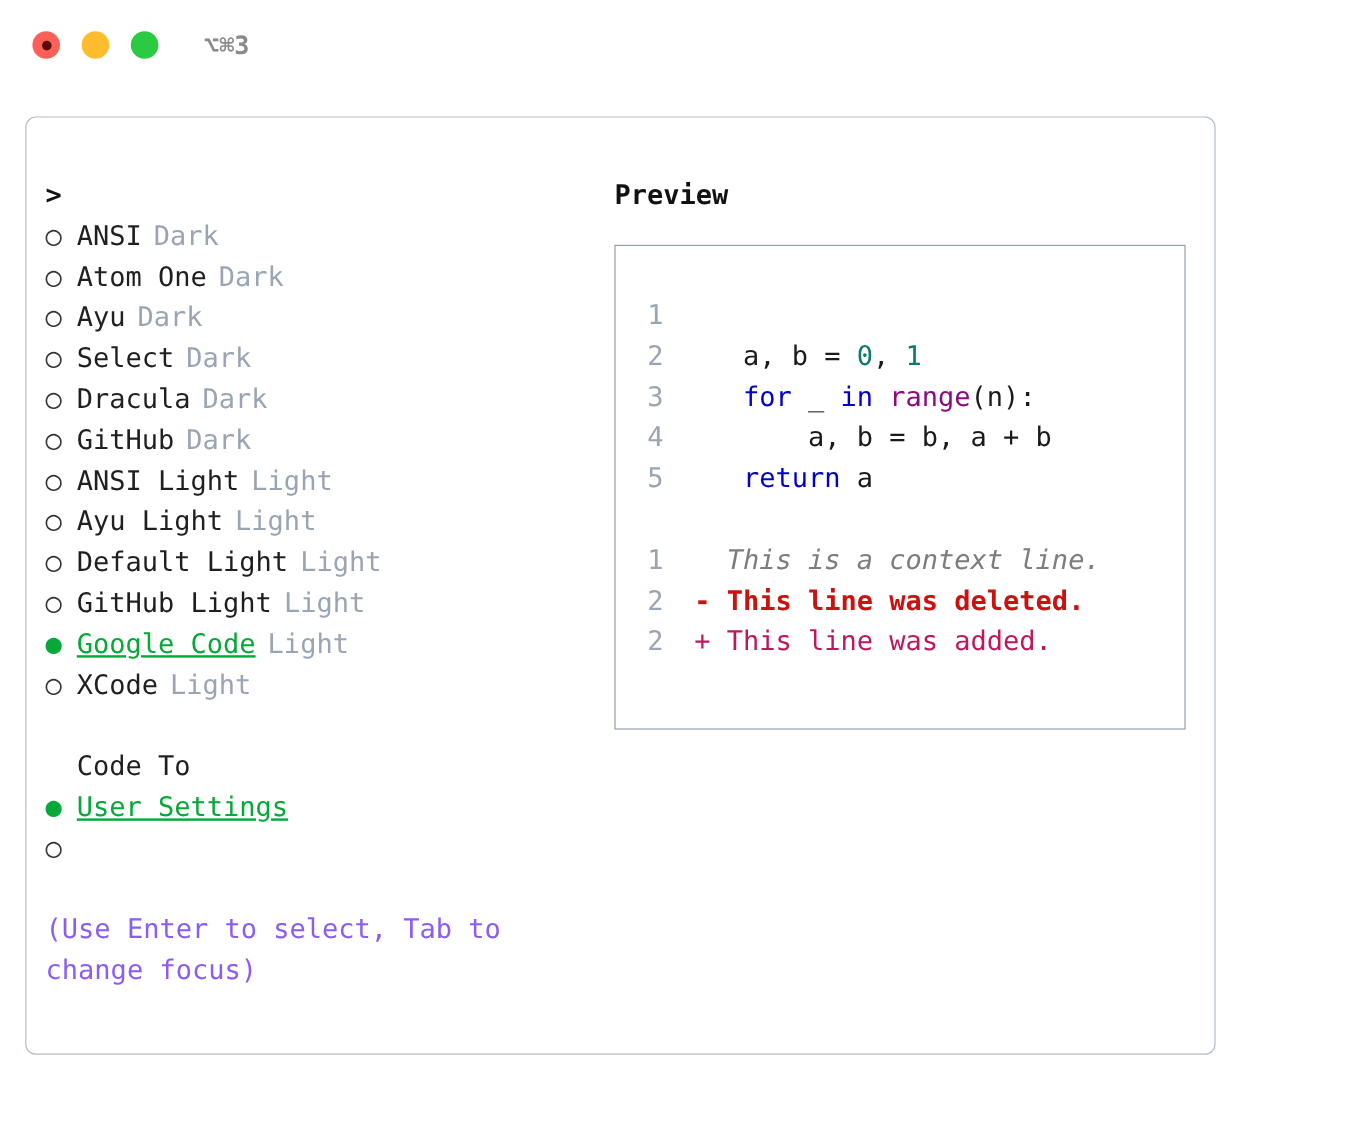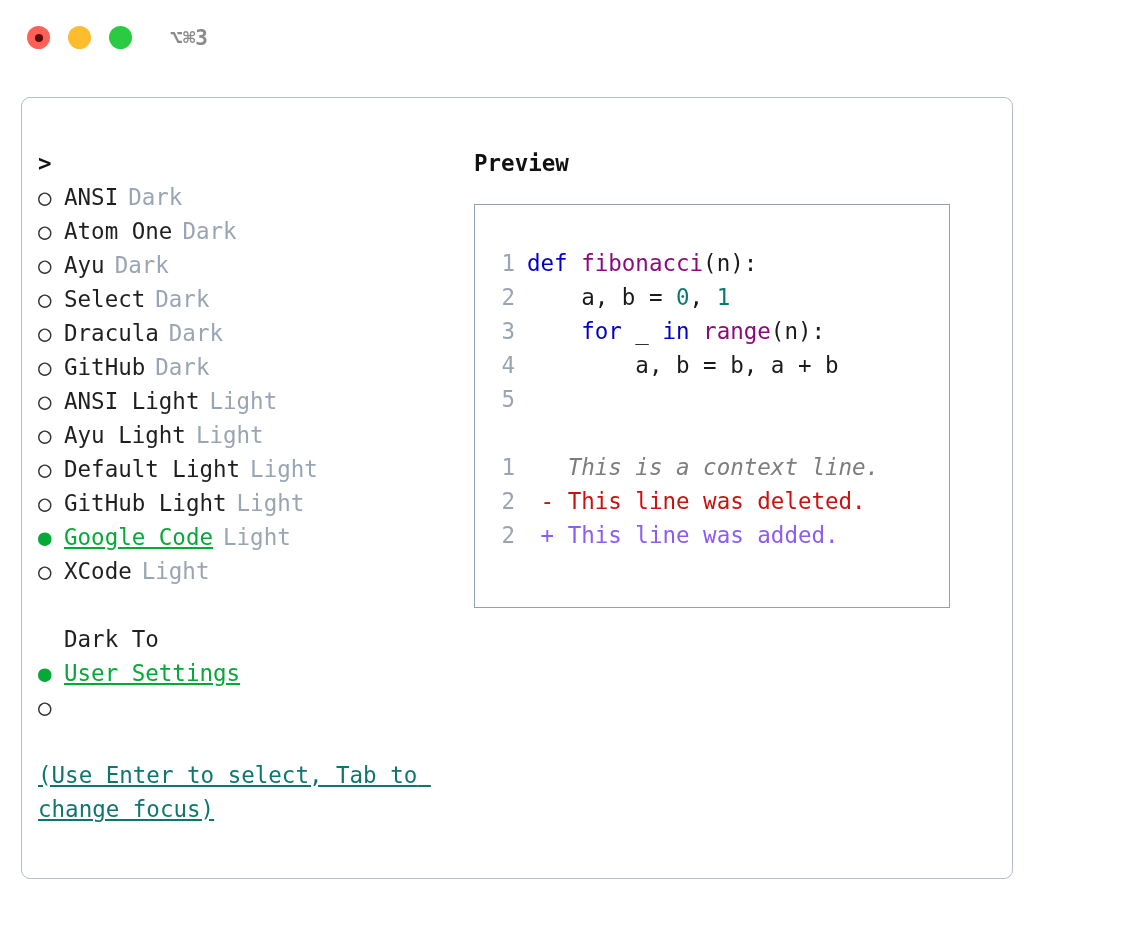--- a/index.html
+++ b/index.html
@@ -112,30 +112,29 @@
   .label-selected { color: #06a838; text-decoration: underline; }
   .badge {
     color: #9aa5b4;
     margin-left: 10px;
   }
   .spacer-md { height: 34px; }
 
   .hint {
     font-size: 22.5px;
     line-height: 34px;
-    color: #0f766e;
+    color: #8b5cf6;
     white-space: pre-wrap;
     width: 410px;
-    text-decoration: underline;
   }
 
   
   .right-col {
     position: absolute;
-    left: 452px; top: 48px;
+    left: 490px; top: 48px;
     width: 490px;
   }
   .preview-title {
     font-size: 22.5px;
     font-weight: 700;
     color: #111111;
     line-height: 34px;
   }
   .preview-box {
     margin-top: 24px;
@@ -167,22 +166,22 @@
   }
   .code-text { white-space: pre; }
 
   .tok-kw   { color: #0000cc; }
   .tok-fn   { color: #8b0a7d; }
   .tok-num  { color: #0b7a6e; }
   .tok-pl   { color: #1a1a1a; }
 
   .diff-gap { height: 34px; }
   .diff-ctx { color: #7d7d7d; font-style: italic; }
-  .diff-del { color: #cc1111; }
-  .diff-add { color: #8b5cf6; }
+  .diff-del { color: #cc1111; font-weight: bold; }
+  .diff-add { color: #be185d; }
 </style>
 </head>
 <body>
 
 <div class="window">
 
   <div class="titlebar">
     <div class="traffic">
       <div class="dot dot-close"></div>
       <div class="dot dot-min"></div>
@@ -211,44 +210,44 @@
           <div class="row"><span class="marker marker-off">○</span><span class="label">Default Light</span><span class="badge">Light</span></div>
           <div class="row"><span class="marker marker-off">○</span><span class="label">GitHub Light</span><span class="badge">Light</span></div>
           <div class="row"><span class="marker marker-on">●</span><span class="label label-selected">Google Code</span><span class="badge">Light</span></div>
           <div class="row"><span class="marker marker-off">○</span><span class="label">XCode</span><span class="badge">Light</span></div>
         </div>
 
       <div class="spacer-md"></div>
 
       <div class="row">
         <span class="marker"> </span>
-        <span class="label">Dark To</span>
+        <span class="label">Code To</span>
       </div>
 
       <div id="apply-list">
           <div class="row"><span class="marker marker-on">●</span><span class="label label-selected">User Settings</span></div>
           <div class="row"><span class="marker marker-off">○</span></div>
         </div>
 
       <div class="spacer-md"></div>
 
       <div class="hint">(Use Enter to select, Tab to change focus)</div>
     </div>
 
     <div class="right-col">
       <div class="preview-title">Preview</div>
 
       <div class="preview-box">
         <div class="code-area">
           <div id="code-block">
-              <div class="code-line"><span class="ln">1</span><span class="code-text"><span class="tok-kw">def </span><span class="tok-fn">fibonacci</span><span class="tok-pl">(n):</span></span></div>
+              <div class="code-line"><span class="ln">1</span></div>
               <div class="code-line"><span class="ln">2</span><span class="code-text"><span class="tok-pl">    a, b = </span><span class="tok-num">0</span><span class="tok-pl">, </span><span class="tok-num">1</span></span></div>
               <div class="code-line"><span class="ln">3</span><span class="code-text"><span class="tok-pl">    </span><span class="tok-kw">for</span><span class="tok-pl"> _ </span><span class="tok-kw">in</span><span class="tok-pl"> </span><span class="tok-fn">range</span><span class="tok-pl">(n):</span></span></div>
               <div class="code-line"><span class="ln">4</span><span class="code-text"><span class="tok-pl">        a, b = b, a + b</span></span></div>
-              <div class="code-line"><span class="ln">5</span></div>
+              <div class="code-line"><span class="ln">5</span><span class="code-text"><span class="tok-pl">    </span><span class="tok-kw">return</span><span class="tok-pl"> a</span></span></div>
             </div>
           <div class="diff-gap"></div>
           <div id="diff-block">
               <div class="code-line"><span class="ln">1</span><span class="code-text diff-ctx">   This is a context line.</span></div>
               <div class="code-line"><span class="ln">2</span><span class="code-text diff-del"> - This line was deleted.</span></div>
               <div class="code-line"><span class="ln">2</span><span class="code-text diff-add"> + This line was added.</span></div>
             </div>
         </div>
       </div>
     </div>

